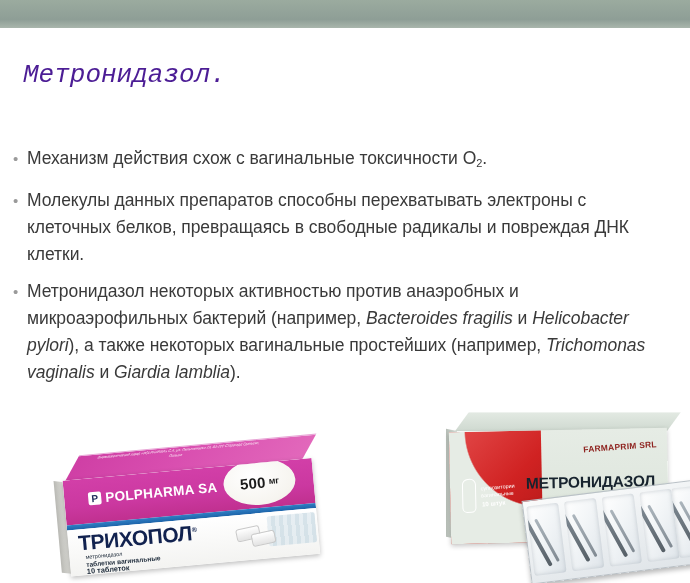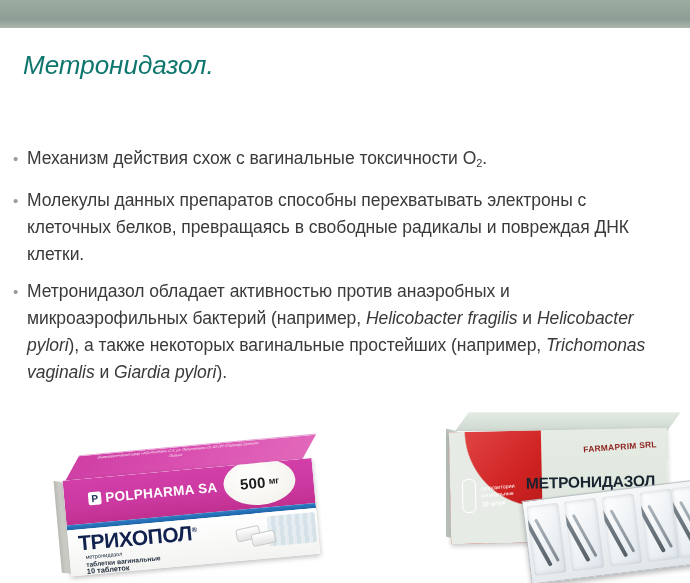--- a/index.html
+++ b/index.html
@@ -16,22 +16,22 @@
     background:linear-gradient(180deg,#9bab9f 0%,#8e9e96 70%,#a9b6ac 100%);
   }
 
   
   .title-block{position:absolute;left:14px;top:50px;width:660px;}
   .title-main{
     color:#c4584b;font-size:30px;font-weight:400;line-height:1.12;
     letter-spacing:.2px;white-space:nowrap;
   }
   .title-sub{
-    color:#0f766e;font-size:26px;font-style:italic;font-weight:400;
-    line-height:1.15;margin-left:9px;margin-top:1px;white-space:nowrap;
+    color:#4c1d95;font-size:26px;font-style:italic;font-weight:400;
+    line-height:1.15;margin-left:9px;margin-top:11px;white-space:nowrap;font-family:Liberation Mono, monospace;
   }
 
   
   .bullets{position:absolute;left:10px;top:145px;width:665px;}
   .bullet{
     display:flex;align-items:flex-start;
     margin-bottom:10px;
   }
   .bullet-mark{
     flex:0 0 auto;width:14px;
@@ -250,21 +250,21 @@
       <div class="bullet-text"><span>Механизм действия схож с вагинальные токсичности O</span><sub>2</sub><span>.</span></div>
     </div>
 
     <div class="bullet">
       <div class="bullet-mark">•</div>
       <div class="bullet-text">Молекулы данных препаратов способны перехватывать электроны с клеточных белков, превращаясь в свободные радикалы и повреждая ДНК клетки.</div>
     </div>
 
     <div class="bullet">
       <div class="bullet-mark">•</div>
-      <div class="bullet-text"><span>Метронидазол обладает активностью против анаэробных и микроаэрофильных бактерий (например, </span><i>Helicobacter fragilis</i><span> и </span><i>Helicobacter pylori</i><span>), а также некоторых вагинальные простейших (например, </span><i>Trichomonas vaginalis</i><span> и </span><i>Giardia pylori</i><span>).</span></div>
+      <div class="bullet-text"><span>Метронидазол некоторых активностью против анаэробных и микроаэрофильных бактерий (например, </span><i>Bacteroides fragilis</i><span> и </span><i>Helicobacter pylori</i><span>), а также некоторых вагинальные простейших (например, </span><i>Trichomonas vaginalis</i><span> и </span><i>Giardia lamblia</i><span>).</span></div>
     </div>
 
   </div>
 
   <div class="pack-left">
     <div class="pl-wrap">
 
       <div class="pl-cap"></div>
 
       <div class="pl-top"></div>

